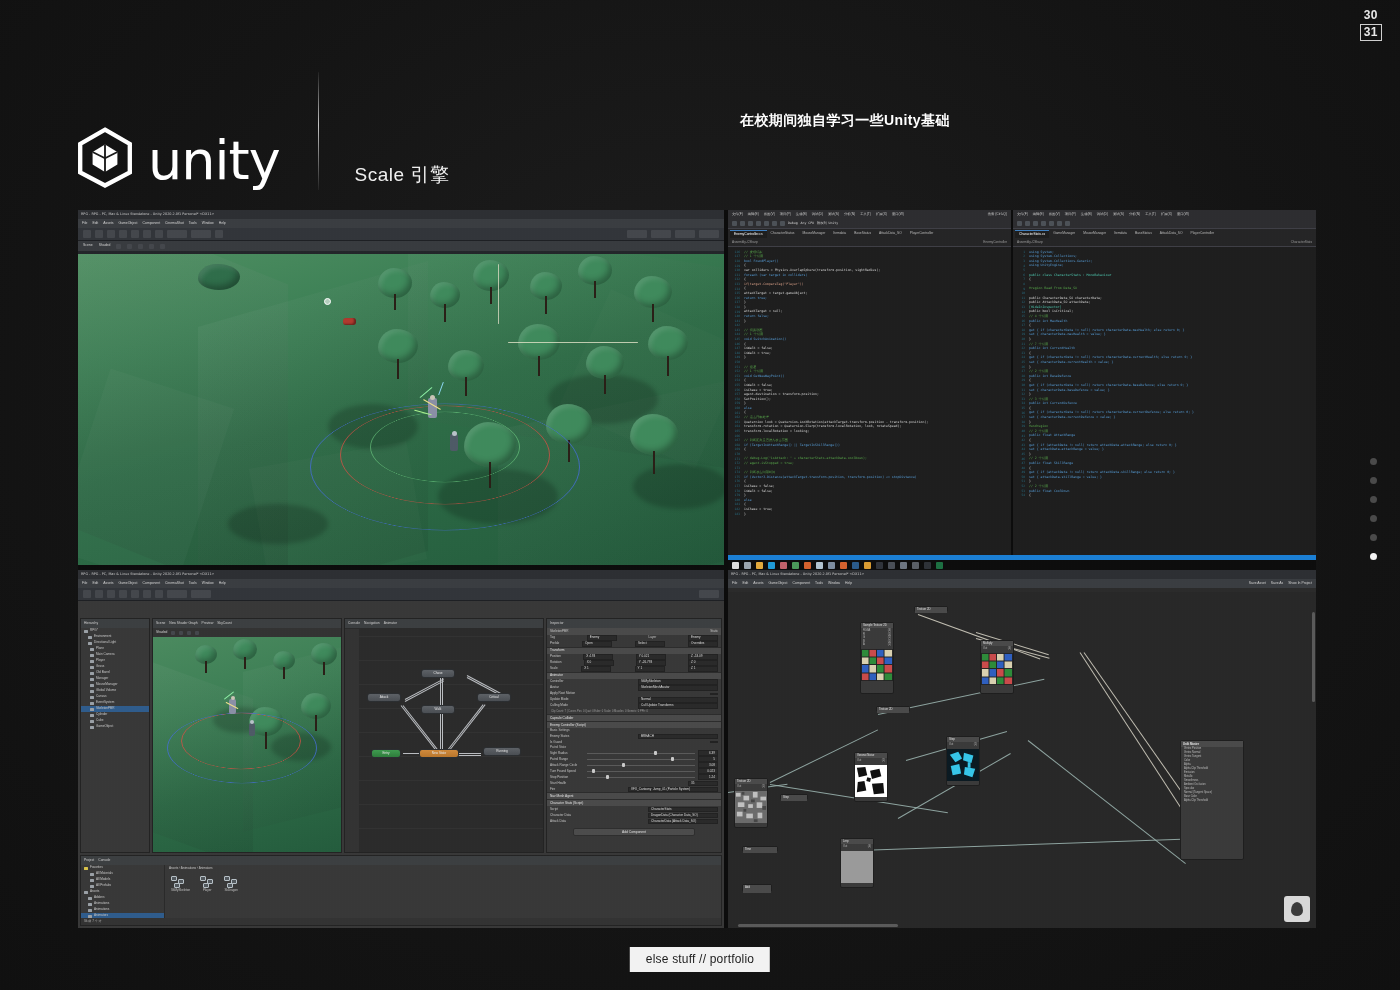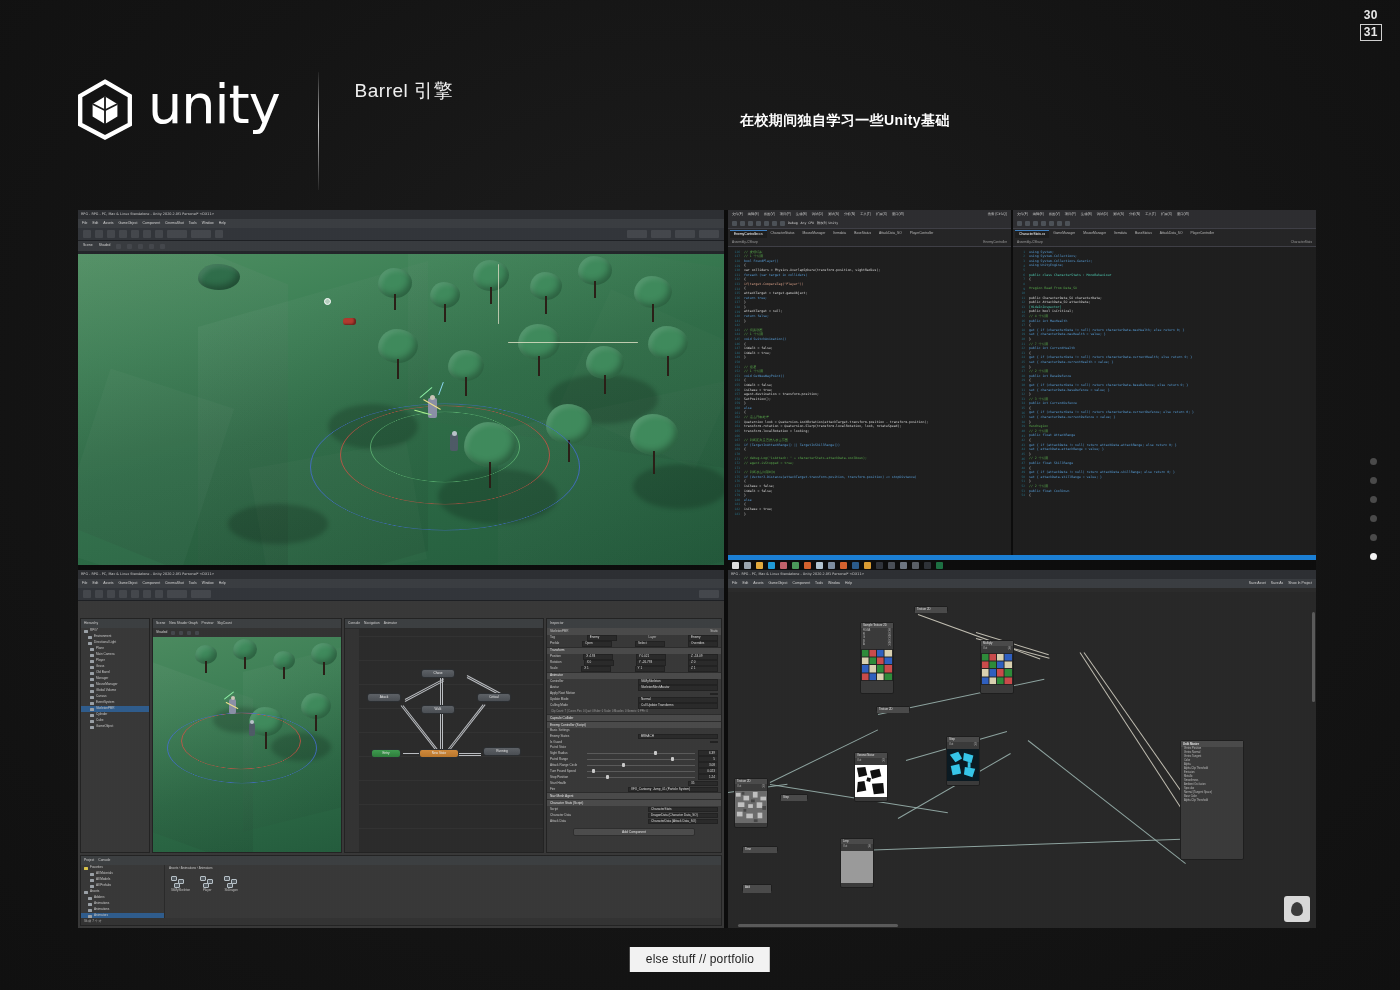--- a/index.html
+++ b/index.html
@@ -53,21 +53,21 @@
     border: 1px solid #cfcfcf;
     padding: 1px 3px 2px;
     margin-top: 1px;
   }
 
   
   .brand {
     position: absolute;
     top: 78px; left: 74px;
     display: flex;
-    align-items: flex-start;
+    align-items: flex-end;
     height: 110px;
   }
   .logo-mark { width: 62px; height: 62px; flex: 0 0 auto; }
   .logo-word {
     color: #fff;
     font-size: 54px;
     font-weight: 400;
     letter-spacing: -1px;
     margin-left: 12px;
     line-height: 1;
@@ -358,21 +358,21 @@
       <svg viewBox="0 0 100 100" width="62" height="62">
         <path d="M50 6 L90 29 L90 75 L50 96 L10 75 L10 29 Z" fill="none" stroke="#ffffff" stroke-width="7"></path>
         <path d="M50 30 L70 42 L70 62 L50 74 L30 62 L30 42 Z" fill="#ffffff"></path>
         <path d="M50 30 L50 74" stroke="#1a1a1a" stroke-width="3"></path>
         <path d="M50 52 L70 42" stroke="#1a1a1a" stroke-width="3"></path>
         <path d="M50 52 L30 42" stroke="#1a1a1a" stroke-width="3"></path>
       </svg>
     </span>
     <span class="logo-word">unity</span>
     <span class="divider"></span>
-    <span class="brand-sub">Barrel  引擎</span>
+    <span class="brand-sub">Scale  引擎</span>
   </div>
 
   <div class="headline">在校期间独自学习一些Unity基础</div>
 
   <div class="dots">
     <span class="dot"></span>
     <span class="dot"></span>
     <span class="dot"></span>
     <span class="dot"></span>
     <span class="dot"></span>

